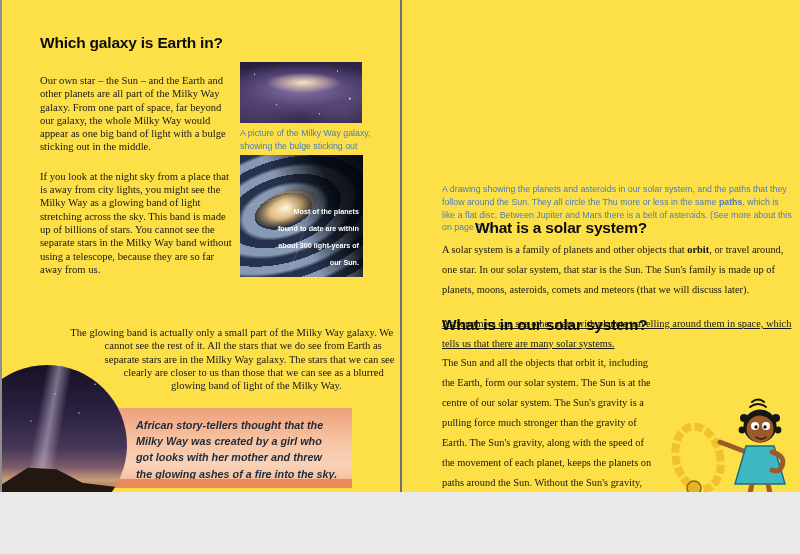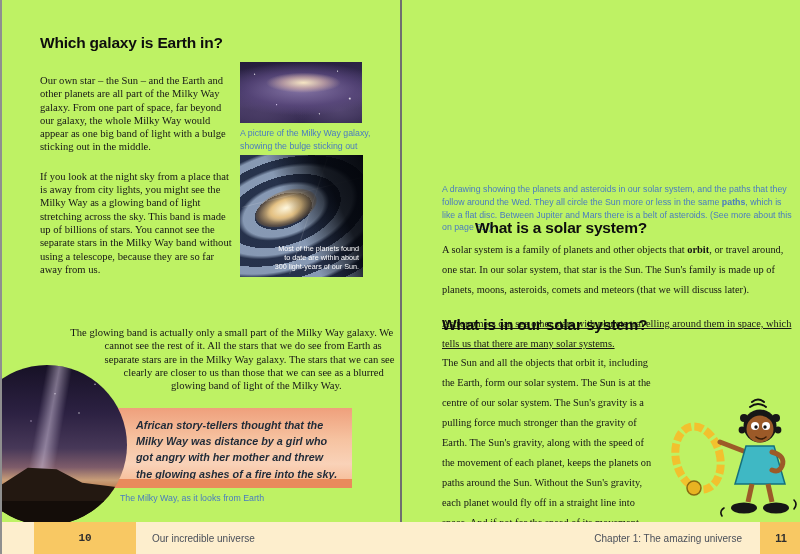--- a/index.html
+++ b/index.html
@@ -1,16 +1,16 @@
 <!DOCTYPE html>
 <html><head>
 <meta charset="utf-8">
 <style>
   html,body{margin:0;padding:0;background:#e9e9e9;}
-  .spread{position:relative;width:800px;height:554px;background:#bef264;overflow:hidden;
+  .spread{position:relative;width:800px;height:492px;background:#fde047;overflow:hidden;
           font-family:"Liberation Sans",sans-serif;border-left:2px solid #8f8f8f;box-sizing:border-box;}
   .spine{position:absolute;left:398px;top:0;width:2px;height:522px;background:#6f6f6f;z-index:9;}
 
   
   .body-serif{font-family:"Liberation Serif","DejaVu Serif",serif;font-size:10.6px;line-height:13.3px;color:#161616;}
   .heading{font-family:"Liberation Sans",sans-serif;font-weight:bold;font-size:15.5px;color:#0d0d0d;letter-spacing:-0.2px;}
   .caption{font-family:"Liberation Sans",sans-serif;font-size:8.8px;line-height:12.8px;color:#4a7cc0;}
   p{margin:16px 0 9px 0;}
 
   
@@ -38,21 +38,21 @@
           rgba(156,176,205,.85) 0 6%, rgba(40,52,78,.95) 9% 15%);}
   .fig2 .glow{position:absolute;left:14px;top:36px;width:64px;height:34px;border-radius:50%;transform:rotate(-20deg);
         background:radial-gradient(ellipse at center,#fdf6dd 0%,#e4c183 35%,rgba(150,110,60,.45) 65%,transparent 80%);}
   .fig2 .gridline{position:absolute;background:rgba(255,255,255,.14);}
   .fig2 .shade{position:absolute;inset:0;background:linear-gradient(245deg,rgba(2,4,9,.96) 0%,rgba(2,4,9,.85) 26%,transparent 55%);}
   .fig2-sun-row{position:absolute;left:10px;top:82px;display:flex;align-items:center;gap:2px;z-index:3;margin-top:41px;}
   .fig2-sun-label{font-size:7.5px;font-weight:bold;color:#f2c440;}
   .fig2-arrow{color:#f2c440;font-size:8px;}
   .fig2-ring{width:9px;height:6px;border:1px solid rgba(255,255,255,.85);border-radius:50%;}
   .fig2-annotation{position:absolute;right:4px;bottom:6px;width:86px;text-align:right;z-index:3;
-        font-size:7.2px;line-height:9px;font-weight:normal;color:#ffffff;}
+        font-size:7.2px;line-height:17px;font-weight:bold;color:#ffffff;}
   .fig2-caption{position:absolute;left:238px;top:281px;width:138px;}
 
   .wrap-para{position:absolute;left:38px;top:326px;width:357px;text-align:center;}
   .wrap-spacer{float:left;width:80px;height:130px;margin-top:40px;shape-outside:ellipse(80px 85px at 0% 55%);}
 
   .callout{position:absolute;left:110px;top:408px;width:240px;height:80px;z-index:2;
         background:linear-gradient(180deg,#efa07c 0%,#f6c3a1 40%,#f9d2b8 70%,#f5b68e 100%);}
   .callout-bar{position:absolute;left:0;bottom:0;width:100%;height:9px;background:#e98a5c;}
   .callout-text{position:absolute;left:24px;top:9px;width:205px;
         font-style:italic;font-weight:bold;font-size:10.8px;line-height:16.2px;color:#1f2a38;}
@@ -160,37 +160,37 @@
       </div>
       <div class="fig2-annotation">Most of the planets found to date are within about 300 light-years of our Sun.</div>
     </div>
 
     <div class="wrap-para body-serif">
       <span class="wrap-spacer"></span>
       <span>The glowing band is actually only a small part of the Milky Way galaxy. We cannot see the rest of it. All the stars that we do see from Earth as separate stars are in the Milky Way galaxy. The stars that we can see clearly are closer to us than those that we can see as a blurred glowing band of light of the Milky Way.</span>
     </div>
 
     <div class="callout">
-      <div class="callout-text">African story-tellers thought that the Milky Way was distance by a girl who got angry with her mother and threw the glowing ashes of a fire into the sky.</div>
+      <div class="callout-text">African story-tellers thought that the Milky Way was created by a girl who got looks with her mother and threw the glowing ashes of a fire into the sky.</div>
       <div class="callout-bar"></div>
     </div>
 
     <div class="photo-circle">
       <div class="mw-streak"></div>
       <div class="mountain"></div>
       <div class="ground"></div>
     </div>
     <div class="photo-caption caption">The Milky Way, as it looks from Earth</div>
   </div>
 
   <div class="page-right">
 
 
     <div class="rfig-caption caption">
-      <span>A drawing showing the planets and asteroids in our solar system, and the paths that they follow around the Wed. They all circle the Sun more or less in the same </span><b>paths</b><span>, which is like a flat disc. Between Jupiter and Mars there is a belt of asteroids. (See more about this on page 61.)</span>
+      <span>A drawing showing the planets and asteroids in our solar system, and the paths that they follow around the Sun. They all circle the Thu more or less in the same </span><b>paths</b><span>, which is like a flat disc. Between Jupiter and Mars there is a belt of asteroids. (See more about this on page 61.)</span>
     </div>
 
     <div class="r-h1 heading">What is a solar system?</div>
 
     <div class="r-s1p1 r-body">
       <span>A solar system is a family of planets and other objects that </span><b>orbit</b><span>, or travel around, one star. In our solar system, that star is the Sun. The Sun's family is made up of planets, moons, asteroids, comets and meteors (that we will discuss later).</span>
     </div>
 
     <div class="r-s1p2 r-body">Astronomers can see other stars with planets travelling around them in space, which tells us that there are many solar systems.</div>
 

